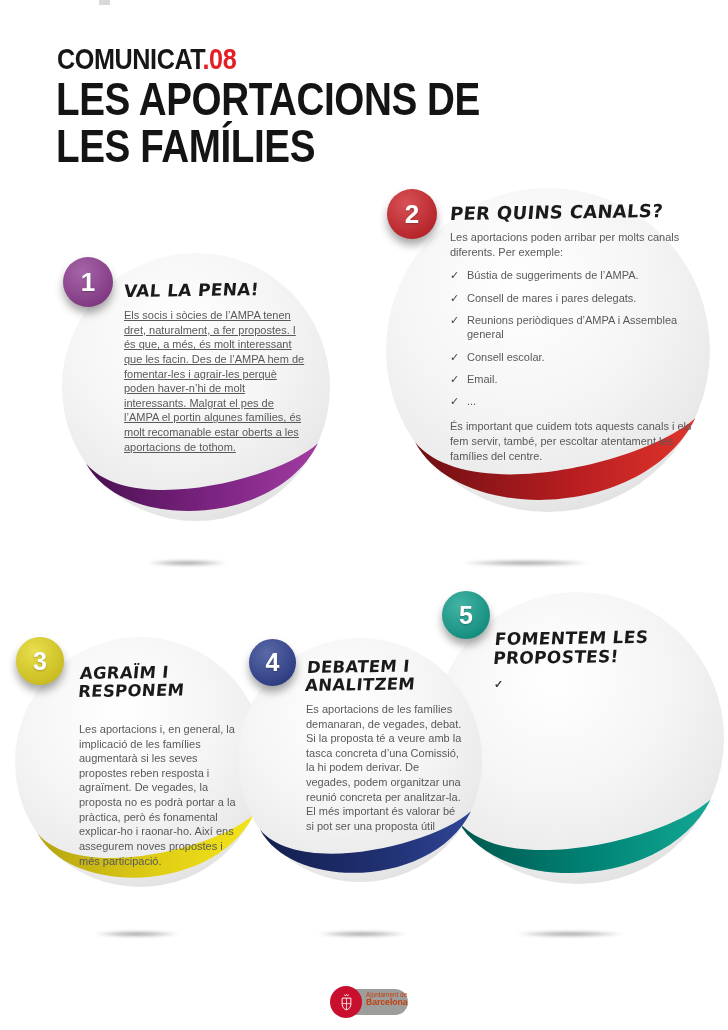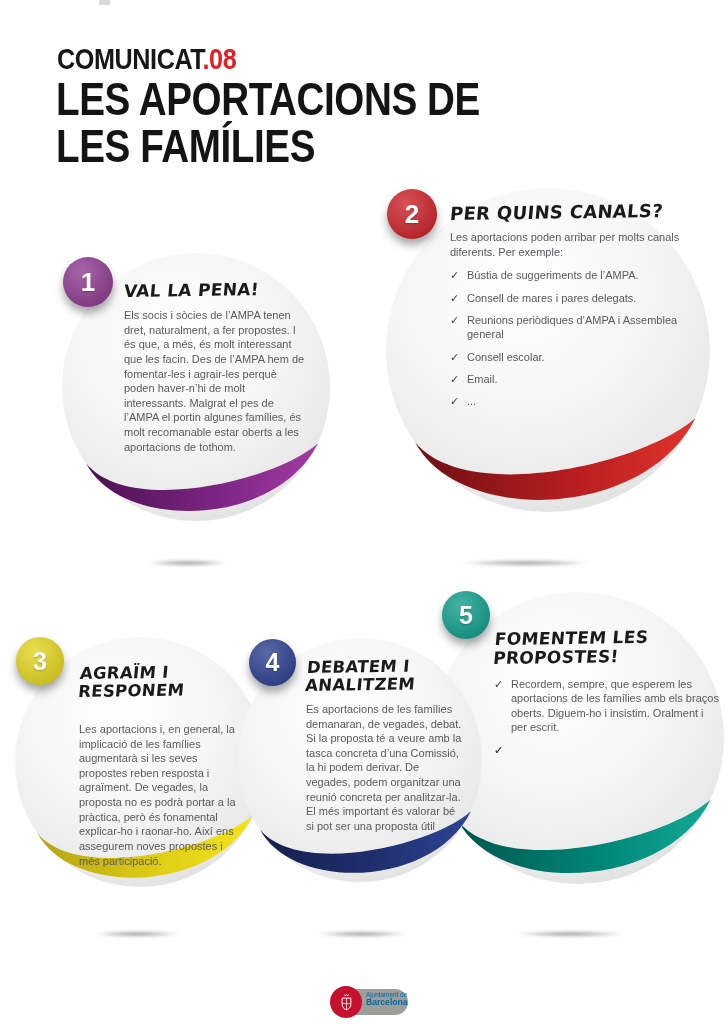--- a/index.html
+++ b/index.html
@@ -49,21 +49,21 @@
   
   .floor-shadow{
     position:absolute;border-radius:50%;filter:blur(1.5px);
     background:radial-gradient(ellipse closest-side,rgba(0,0,0,0.38) 0%,rgba(0,0,0,0.2) 45%,rgba(0,0,0,0) 78%);
   }
   
   .logo{position:absolute;left:330px;top:986px;width:78px;height:32px;}
   .logo .pill{
     position:absolute;left:14px;top:3px;width:64px;height:26px;border-radius:13px;
   }
-  .logo .pill-text{position:absolute;left:36px;top:5px;color:#0369a1;line-height:1.15;}
+  .logo .pill-text{position:absolute;left:36px;top:5px;color:#c2410c;line-height:1.15;}
   .logo .l1{font-size:6.4px;display:block;}
   .logo .l2{font-size:8.6px;font-weight:700;display:block;}
   .logo .disc{
     position:absolute;left:0;top:0;width:32px;height:32px;border-radius:50%;
     display:flex;align-items:center;justify-content:center;
   }
 </style>
 </head>
 <body>
 
@@ -104,21 +104,21 @@
       </linearGradient>
     </defs>
     <circle cx="100" cy="100" r="100" fill="url(#bodyg)"></circle>
     <path d="M18,157 C45,208 160,205 191,142 C160,170 50,196 18,157 Z" fill="url(#sw1)"></path>
   </svg>
   <div class="badge" style="left: 1px; top: 4px; width: 50px; height: 50px; background-color: rgb(142, 58, 144);">
     <span style="font-size:26px;line-height:50px;">1</span>
   </div>
   <div class="content" style="left:62px;top:29px;width:182px;">
     <div class="stitle" style="font-size:17px;">VAL LA PENA!</div>
-    <p class="body-text" style="margin-top:7px;">Els socis i sòcies de l’AMPA tenen dret, naturalment, a fer propostes. I és que, a més, és molt interessant que les facin. Des de l’AMPA hem de fomentar-les i agrair-les perquè poden haver-n’hi de molt interessants. Malgrat el pes de l’AMPA el portin algunes famílies, és molt recomanable estar oberts a les aportacions de tothom.</p>
+    <p class="body-text" style="margin-top:7px;text-decoration:underline;">Els socis i sòcies de l’AMPA tenen dret, naturalment, a fer propostes. I és que, a més, és molt interessant que les facin. Des de l’AMPA hem de fomentar-les i agrair-les perquè poden haver-n’hi de molt interessants. Malgrat el pes de l’AMPA el portin algunes famílies, és molt recomanable estar oberts a les aportacions de tothom.</p>
   </div>
 </div>
 
 <div class="bubble" style="left:386px;top:188px;width:324px;height:324px;">
   <svg class="bg" viewBox="0 0 200 200">
     <defs>
       <linearGradient id="sw2">
         <stop offset="0" stop-color="#6e1013"></stop>
         <stop offset="0.55" stop-color="#b61d20"></stop>
         <stop offset="1" stop-color="#e0342b"></stop>
@@ -134,20 +134,21 @@
     <div class="stitle" style="font-size:18px;">PER QUINS CANALS?</div>
     <p class="intro" style="margin-top:6px;width:240px;">Les aportacions poden arribar per molts canals diferents. Per exemple:</p>
     <ul class="checklist" style="margin-top:9px;width:240px;">
       <li><span class="chk">✓</span><span>Bústia de suggeriments de l’AMPA.</span></li>
       <li style="margin-top:8px;"><span class="chk">✓</span><span>Consell de mares i pares delegats.</span></li>
       <li style="margin-top:8px;"><span class="chk">✓</span><span>Reunions periòdiques d’AMPA i Assemblea general</span></li>
       <li style="margin-top:8px;"><span class="chk">✓</span><span>Consell escolar.</span></li>
       <li style="margin-top:8px;"><span class="chk">✓</span><span>Email.</span></li>
       <li style="margin-top:8px;"><span class="chk">✓</span><span>...</span></li>
     </ul>
+    <p class="outro" style="margin-top:11px;width:244px;">És important que cuidem tots aquests canals i els fem servir, també, per escoltar atentament les famílies del centre.</p>
   </div>
 </div>
 
 <div class="bubble" style="left:432px;top:592px;width:292px;height:292px;">
   <svg class="bg" viewBox="0 0 200 200">
     <defs>
       <linearGradient id="sw5">
         <stop offset="0" stop-color="#00574d"></stop>
         <stop offset="0.55" stop-color="#008577"></stop>
         <stop offset="1" stop-color="#14a894"></stop>
@@ -155,21 +156,21 @@
     </defs>
     <circle cx="100" cy="100" r="100" fill="url(#bodyg)"></circle>
     <path d="M18,157 C45,208 160,205 191,142 C160,170 50,196 18,157 Z" fill="url(#sw5)"></path>
   </svg>
   <div class="badge" style="left: 10px; top: -1px; width: 48px; height: 48px; background-color: rgb(15, 158, 140);">
     <span style="font-size:25px;line-height:48px;">5</span>
   </div>
   <div class="content" style="left:62px;top:38px;width:232px;">
     <div class="stitle" style="font-size:17px;">FOMENTEM LES PROPOSTES!</div>
     <ul class="checklist" style="margin-top:9px;width:228px;">
-      <li><span class="chk">✓</span><span>Recordem, sempre, que esperem les aportacions de les famílies amb els braços oberts. Diguem-ho i insistim. Oralment i per escrit.</span></li>
+      <li><span class="chk">✓</span></li>
       <li style="margin-top:9px;"><span class="chk">✓</span></li>
       <li style="margin-top:9px;"><span class="chk">✓</span></li>
     </ul>
   </div>
 </div>
 
 <div class="bubble" style="left:15px;top:637px;width:250px;height:250px;">
   <svg class="bg" viewBox="0 0 200 200">
     <defs>
       <linearGradient id="sw3">

